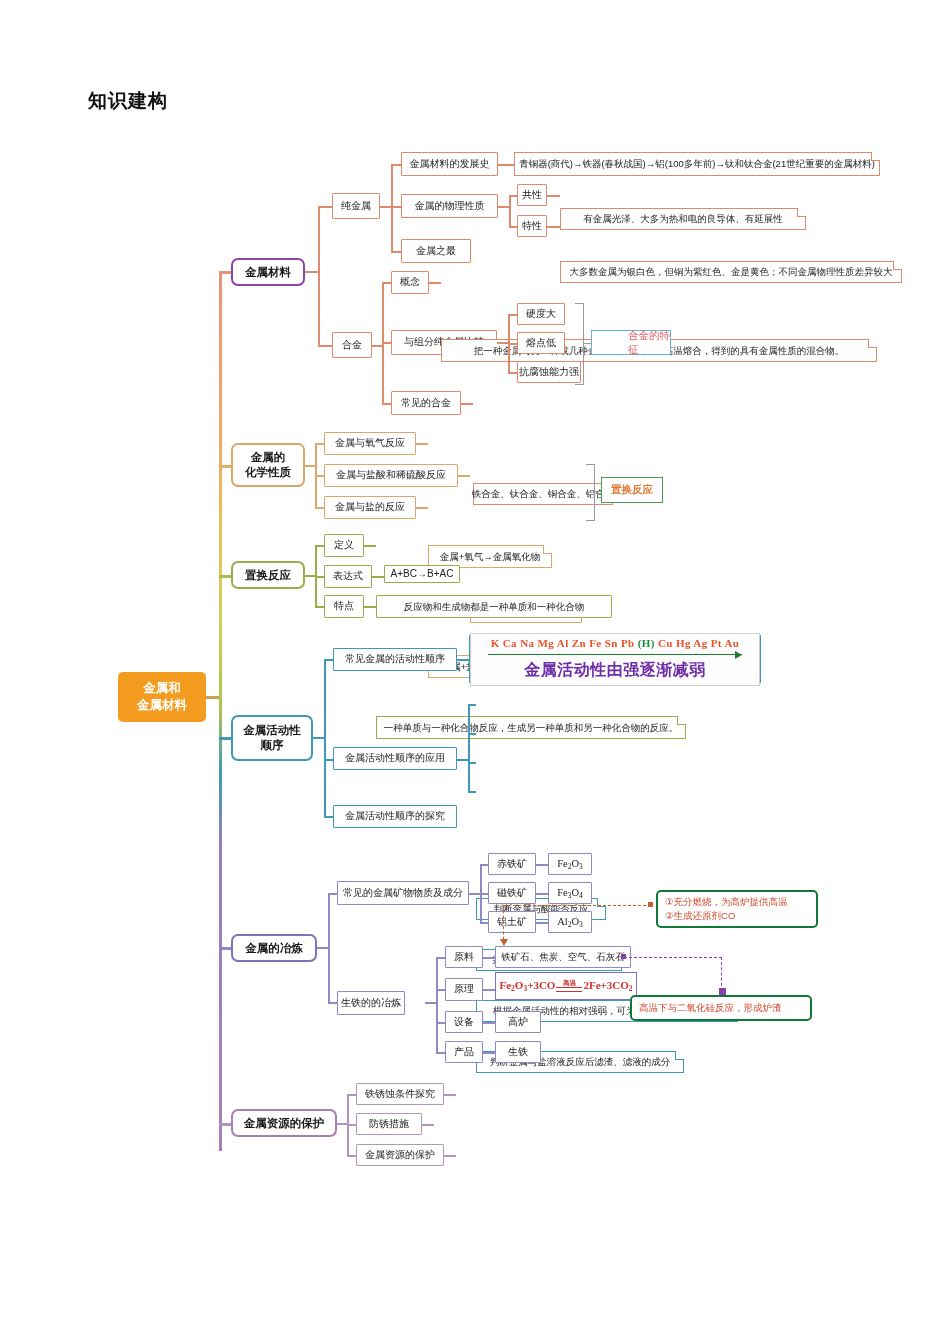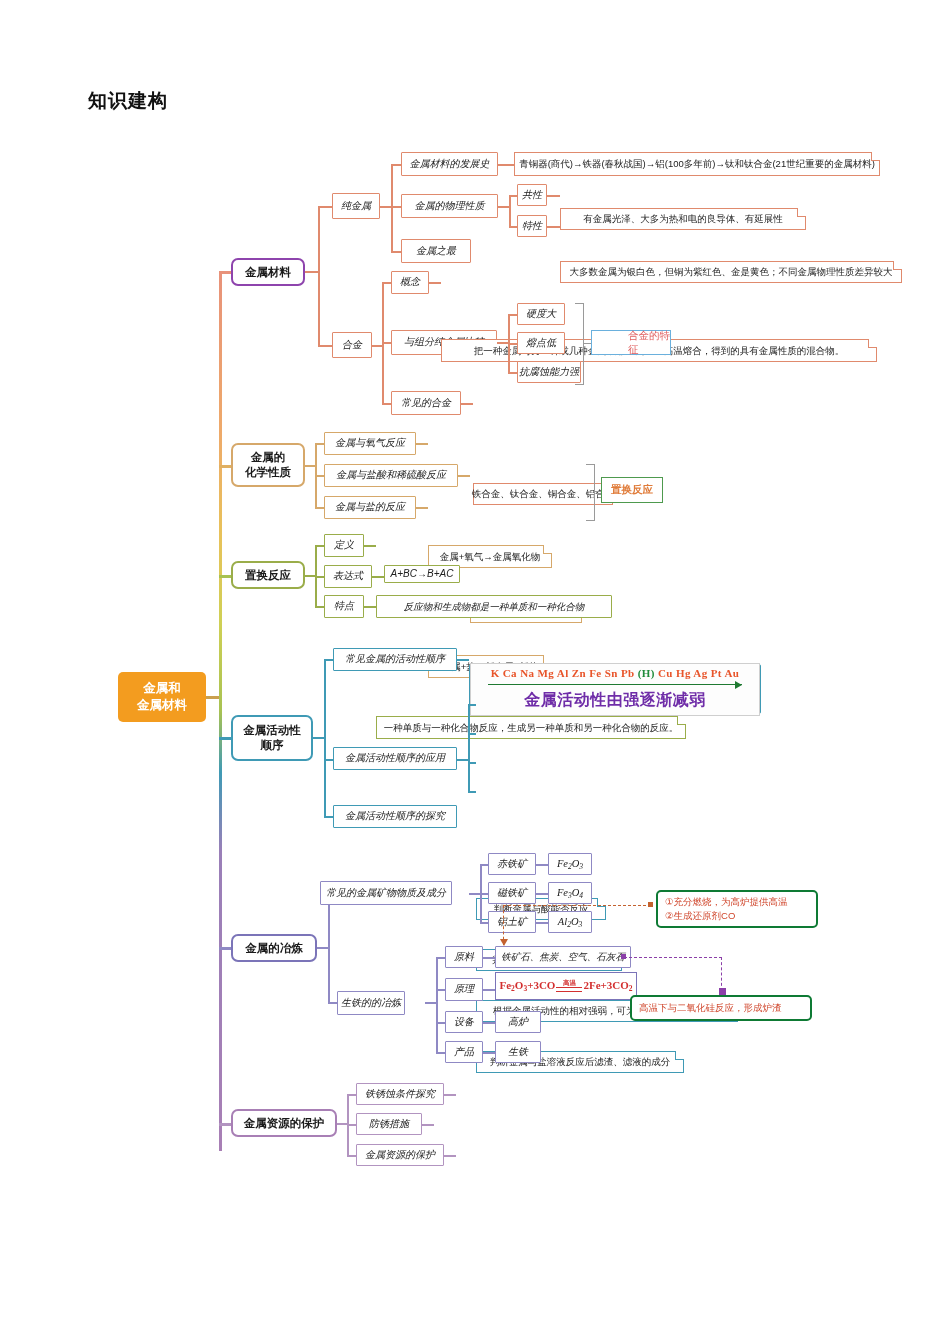--- a/index.html
+++ b/index.html
@@ -27,21 +27,21 @@
     border-radius:5px;border:none;text-align:center;line-height:1.35;
     flex-direction:column;
   }
   
   .main{
     border-width:2px;border-style:solid;border-radius:7px;
     font-weight:bold;font-size:11.5px;color:#1a1a1a;
     flex-direction:column;line-height:1.3;
   }
   
-  .b{border-width:1px;border-style:solid;border-radius:1px;font-style:italic;}
+  .b{border-width:1px;border-style:solid;border-radius:1px;}
   
   .fold{position:relative;border-width:1px;border-style:solid;}
   .fold:after{
     content:"";position:absolute;right:-1px;top:-1px;
     width:8px;height:8px;background:#fff;
     border-left:1px solid currentColor;border-bottom:1px solid currentColor;
     transform:none;
   }
   .sub{font-size:7.5px;vertical-align:-2px;}
   
@@ -316,21 +316,21 @@
     <span>常见金属的活动性顺序</span>
   </div>
   <div class="node b" style="left:333px;top:747px;width:124px;height:23px;border-color:#3f9ab5;">
     <span>金属活动性顺序的应用</span>
   </div>
   <div class="node b" style="left:333px;top:805px;width:124px;height:23px;border-color:#3f9ab5;">
     <span>金属活动性顺序的探究</span>
   </div>
 
   <div style="position:absolute;left:457px;top:659px;width:12px;height:1.6px;background:#3f9ab5;"></div>
-  <div class="series" style="left:469px;top:664px;width:292px;height:50px;">
+  <div class="series" style="left:469px;top:634px;width:292px;height:50px;">
     <div class="inner">
       <div class="elems">
         <span>K  Ca  Na  Mg  Al  Zn  Fe  Sn  Pb  </span><span class="h">(H)</span><span>  Cu  Hg  Ag  Pt  Au</span>
       </div>
       <div class="arrow">
         <div class="bar"></div>
           <div class="tip"></div>
       </div>
       <div class="cap">金属活动性由强逐渐减弱</div>
     </div>
@@ -358,21 +358,21 @@
 
   <div class="node main" style="left:231px;top:934px;width:86px;height:28px;border-color:#7b74b8;">
     <span>金属的冶炼</span>
   </div>
 
   <div style="position:absolute;left:317px;top:947px;width:12px;height:1.6px;background:#8f89c4;"></div>
   <div style="position:absolute;left:328px;top:893px;width:1.6px;height:110px;background:#8f89c4;"></div>
   <div style="position:absolute;left:328px;top:893px;width:9px;height:1.6px;background:#8f89c4;"></div>
   <div style="position:absolute;left:328px;top:1002px;width:9px;height:1.6px;background:#8f89c4;"></div>
 
-  <div class="node b" style="left:320px;top:881px;width:132px;height:24px;border-color:#8f89c4;">
+  <div class="node b" style="left:337px;top:881px;width:132px;height:24px;border-color:#8f89c4;">
     <span>常见的金属矿物物质及成分</span>
   </div>
   <div class="node b" style="left:337px;top:991px;width:68px;height:24px;border-color:#8f89c4;">
     <span>生铁的的冶炼</span>
   </div>
 
   <div style="position:absolute;left:469px;top:893px;width:12px;height:1.6px;background:#8f89c4;"></div>
   <div style="position:absolute;left:480px;top:864px;width:1.6px;height:59px;background:#8f89c4;"></div>
   <div style="position:absolute;left:480px;top:864px;width:8px;height:1.6px;background:#8f89c4;"></div>
   <div style="position:absolute;left:480px;top:893px;width:8px;height:1.6px;background:#8f89c4;"></div>

